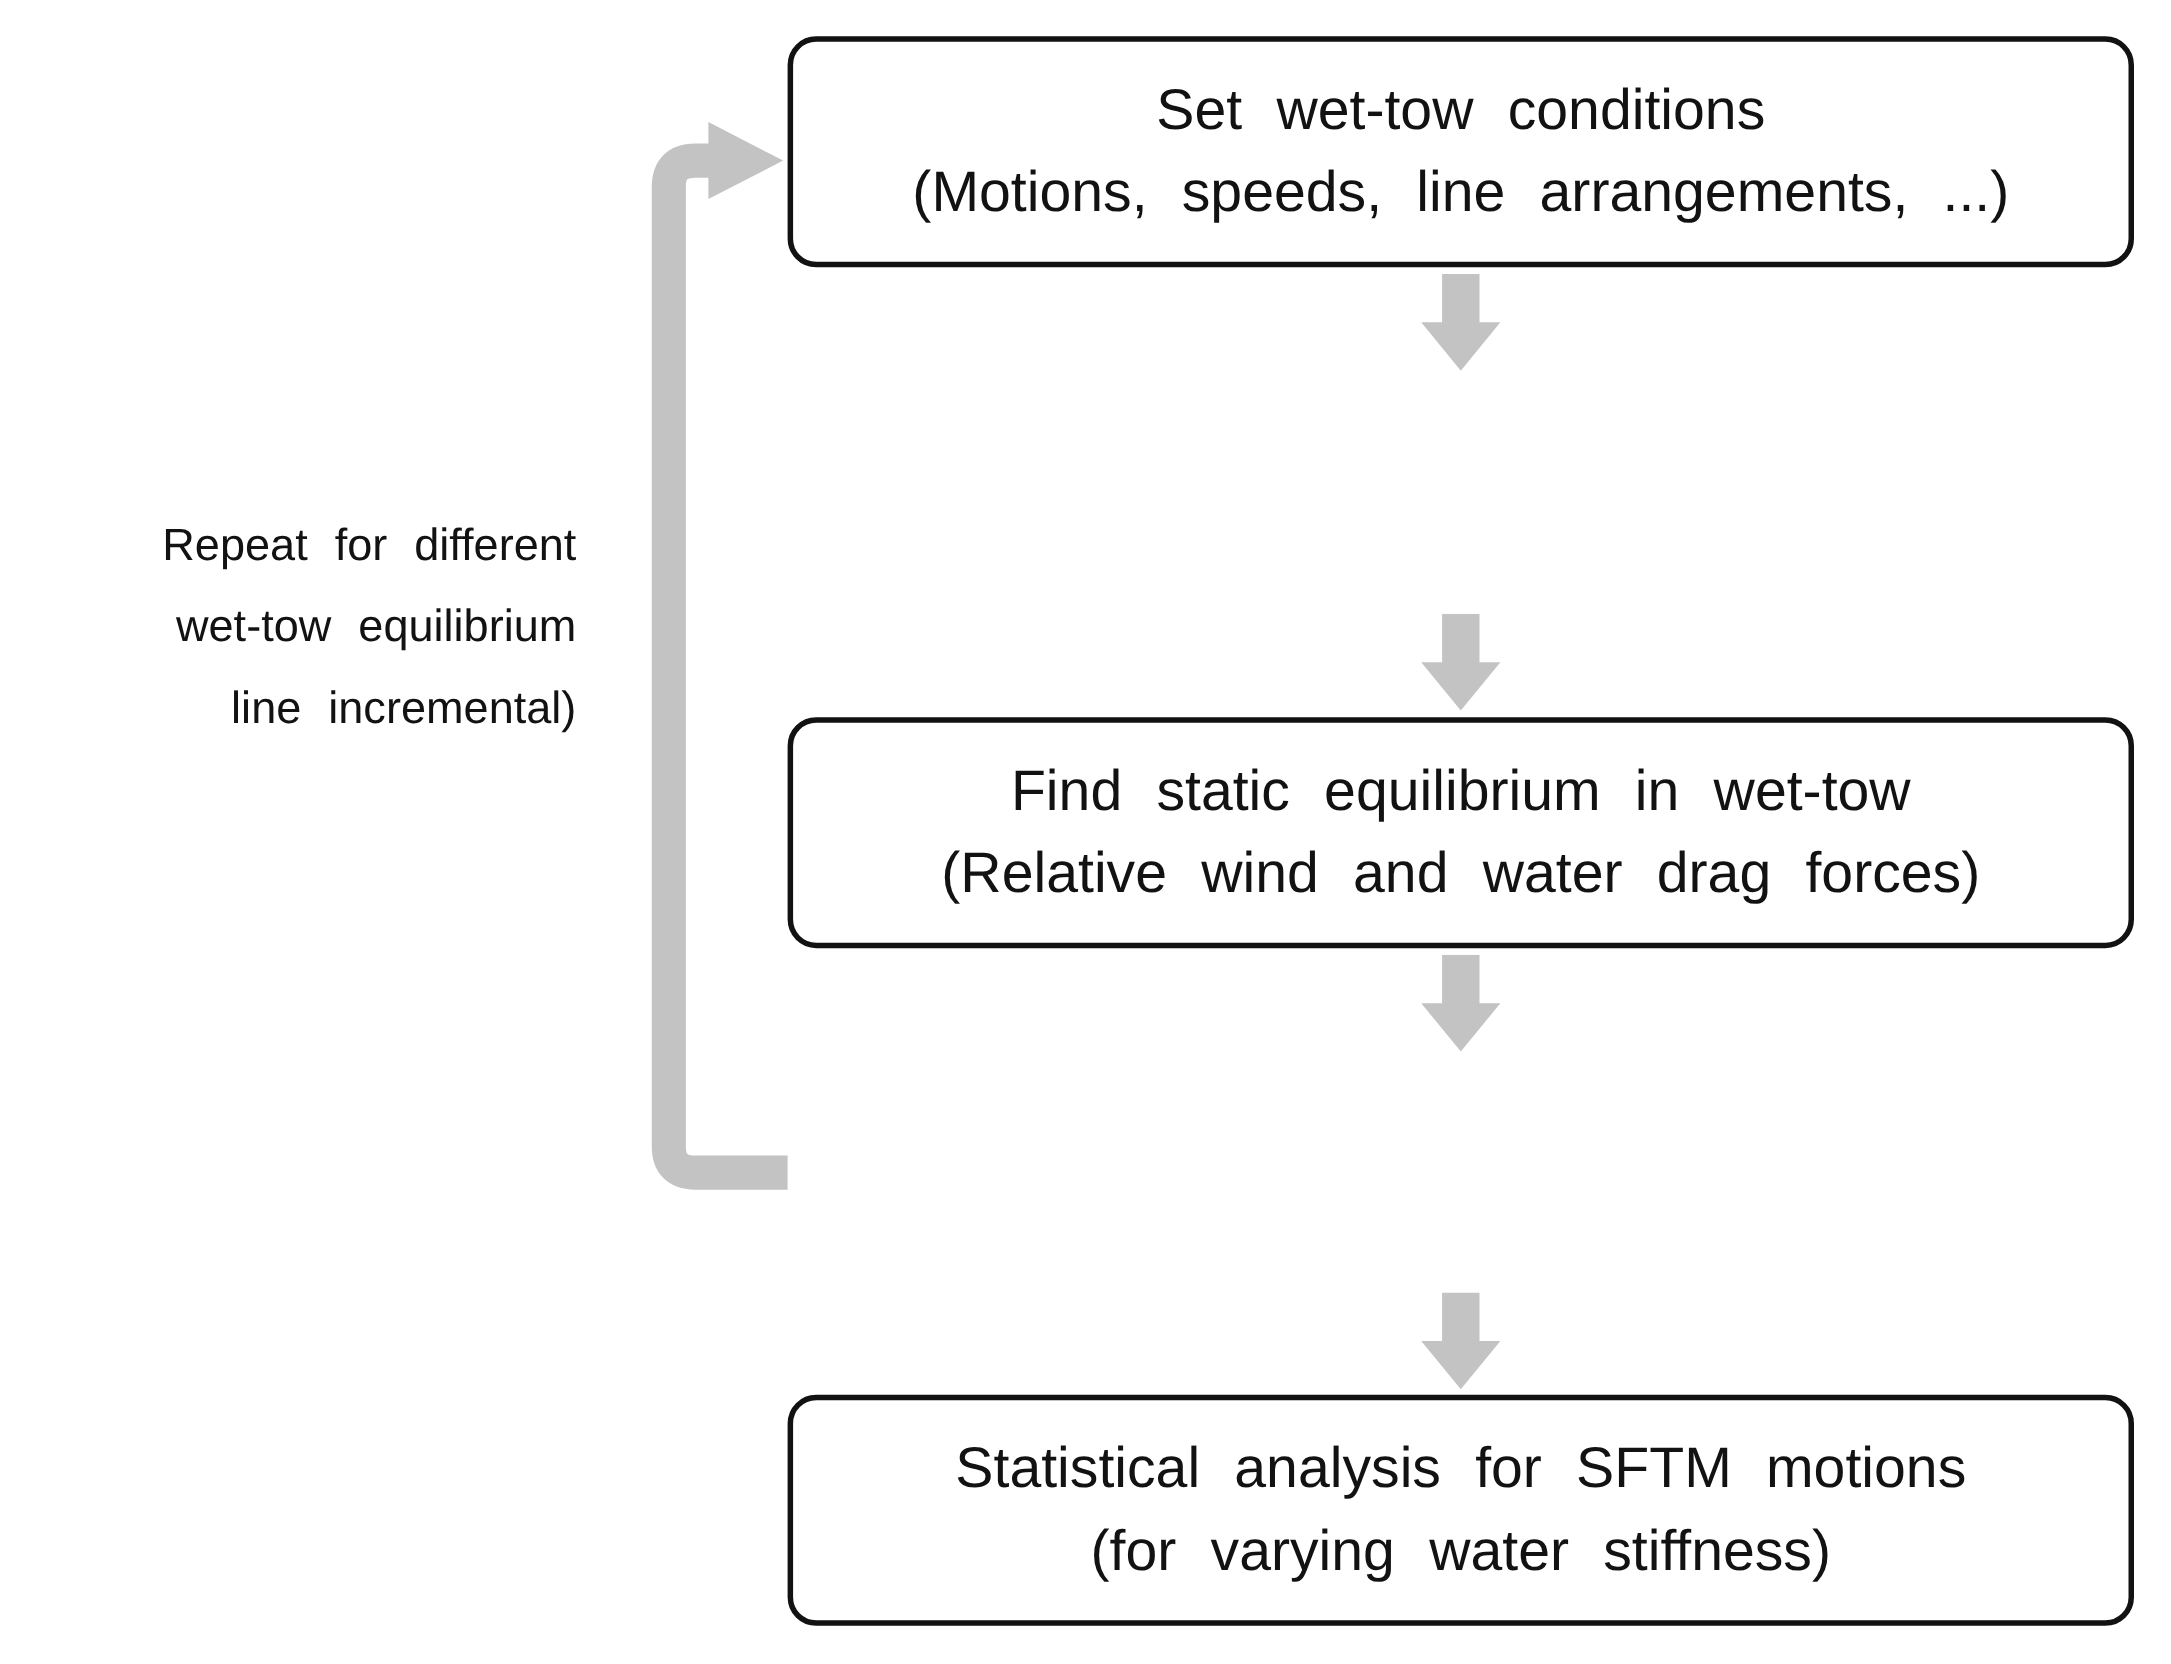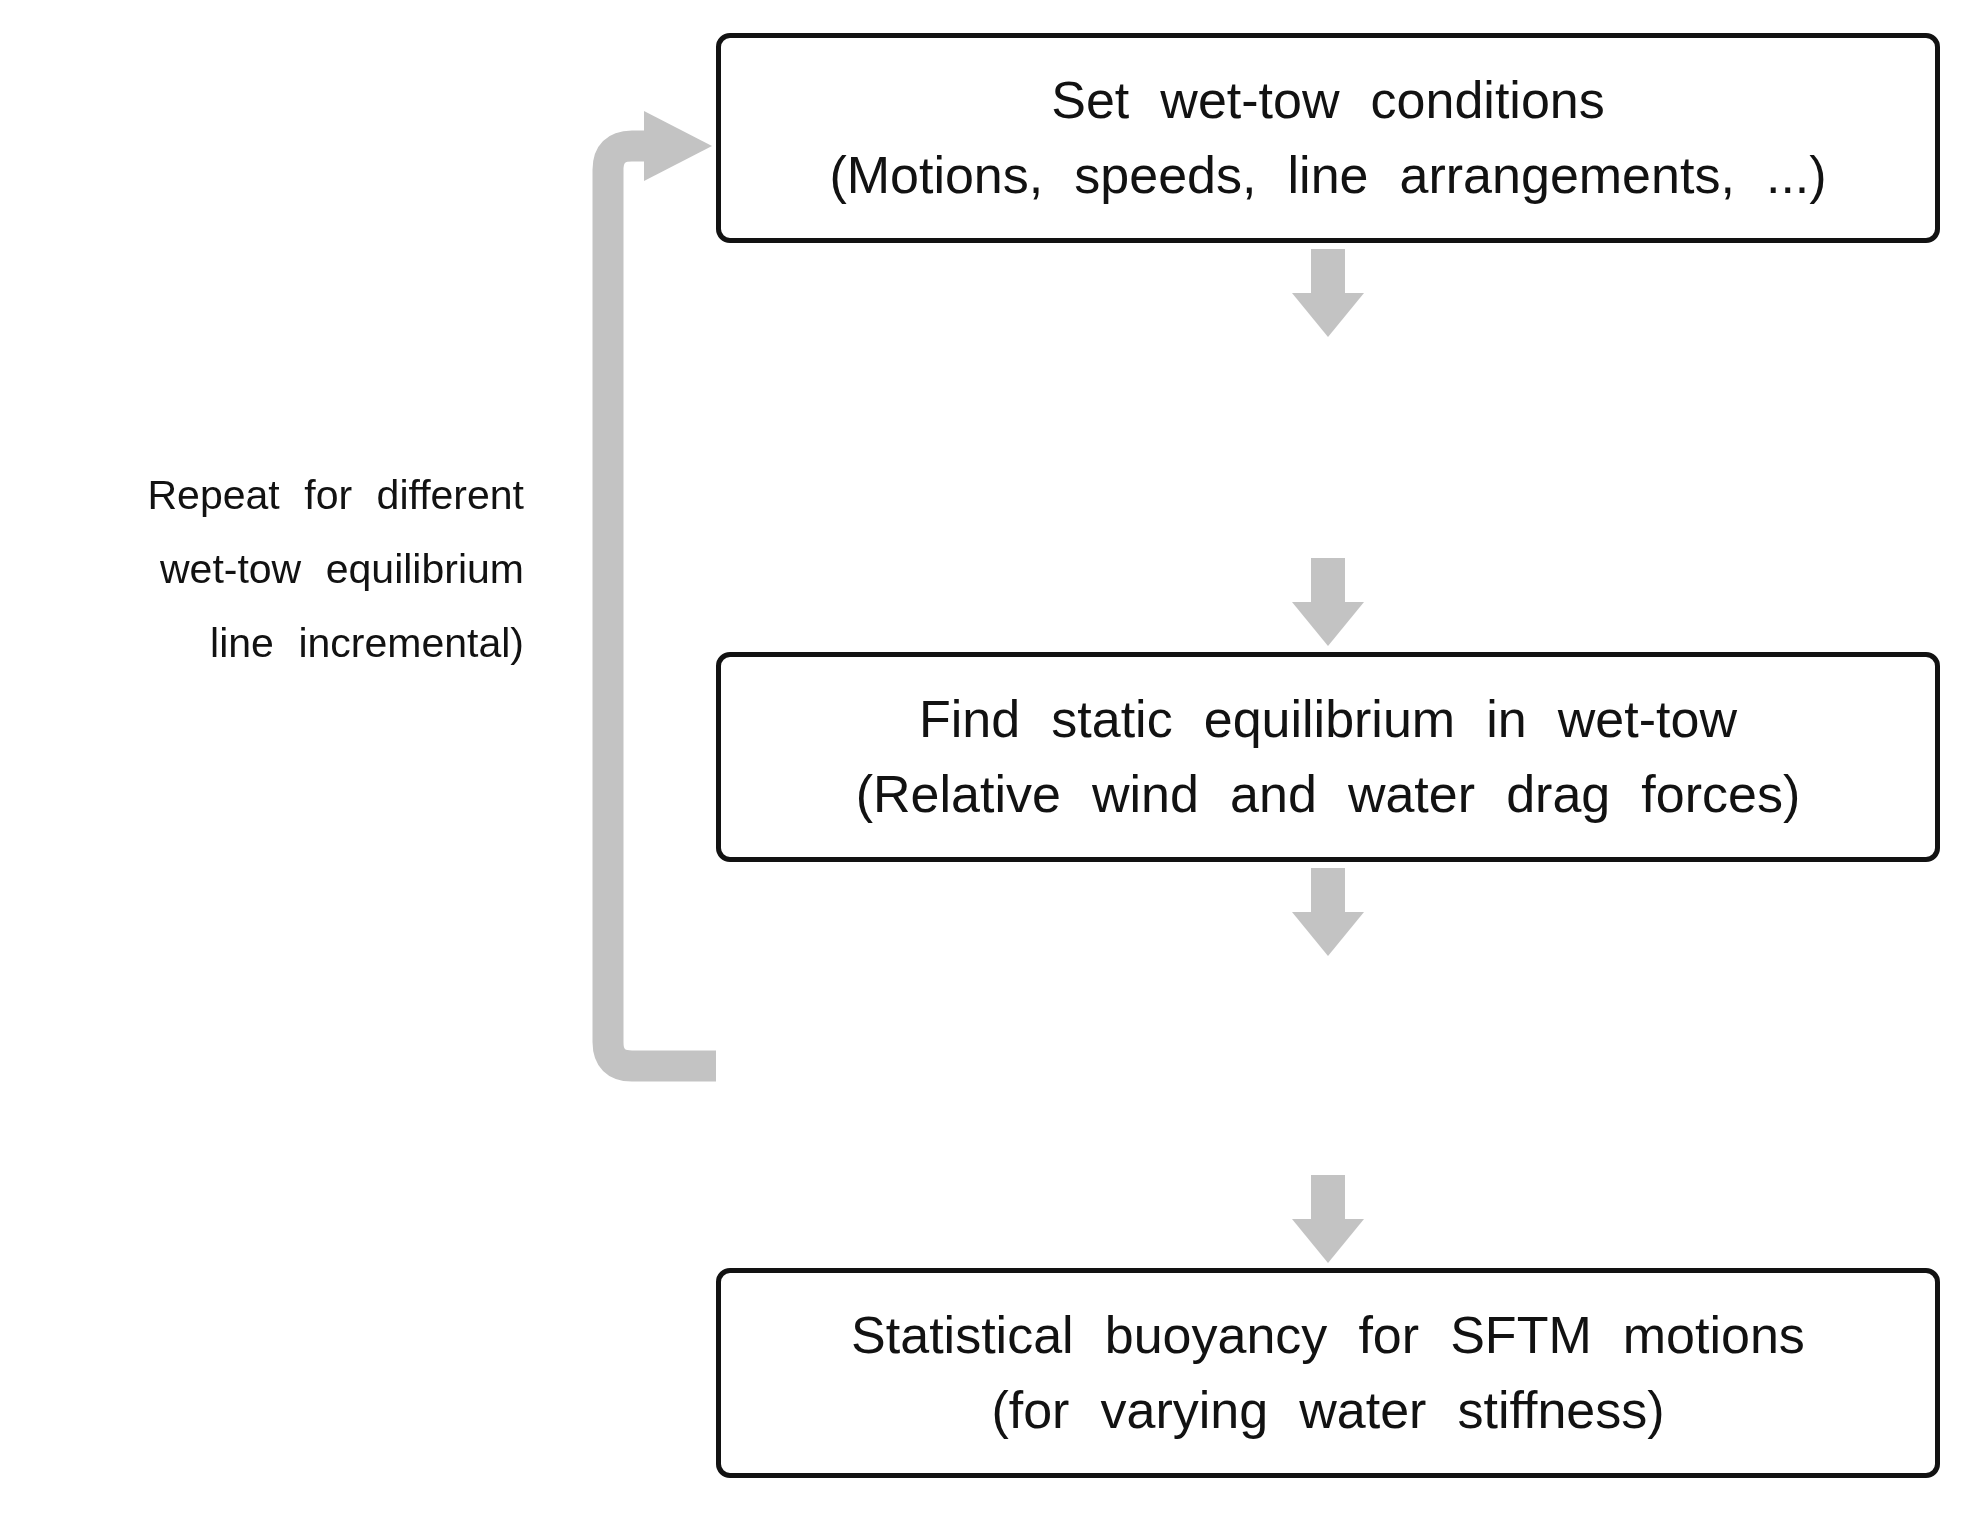--- a/index.html
+++ b/index.html
@@ -18,21 +18,21 @@
   }
 
   
   .flow-box {
     position: absolute;
     left: 716px;
     width: 1224px;
     height: 210px;
     box-sizing: border-box;
     border: 5px solid #121212;
-    border-radius: 14px;
+    border-radius: 26px;
     background: #ffffff;
     display: flex;
     flex-direction: column;
     align-items: center;
     justify-content: center;
     text-align: center;
   }
   .flow-box .line {
     font-size: 52px;
     line-height: 75px;
@@ -96,21 +96,21 @@
   </div>
 
 
   <div class="flow-box" style="top:652px">
     <div class="line">Find static equilibrium in wet-tow</div>
     <div class="line">(Relative wind and water drag forces)</div>
   </div>
 
 
   <div class="flow-box" style="top:1268px">
-    <div class="line">Statistical buoyancy for SFTM motions</div>
+    <div class="line">Statistical analysis for SFTM motions</div>
     <div class="line">(for varying water stiffness)</div>
   </div>
 
   <svg class="down-arrow" style="top:249px" viewBox="0 0 72 88" xmlns="http://www.w3.org/2000/svg" aria-hidden="true">
     <rect x="19" y="0" width="34" height="46" fill="#c3c3c3"></rect>
     <polygon points="0,44 72,44 36,88" fill="#c3c3c3"></polygon>
   </svg>
   <svg class="down-arrow" style="top:558px" viewBox="0 0 72 88" xmlns="http://www.w3.org/2000/svg" aria-hidden="true">
     <rect x="19" y="0" width="34" height="46" fill="#c3c3c3"></rect>
     <polygon points="0,44 72,44 36,88" fill="#c3c3c3"></polygon>

